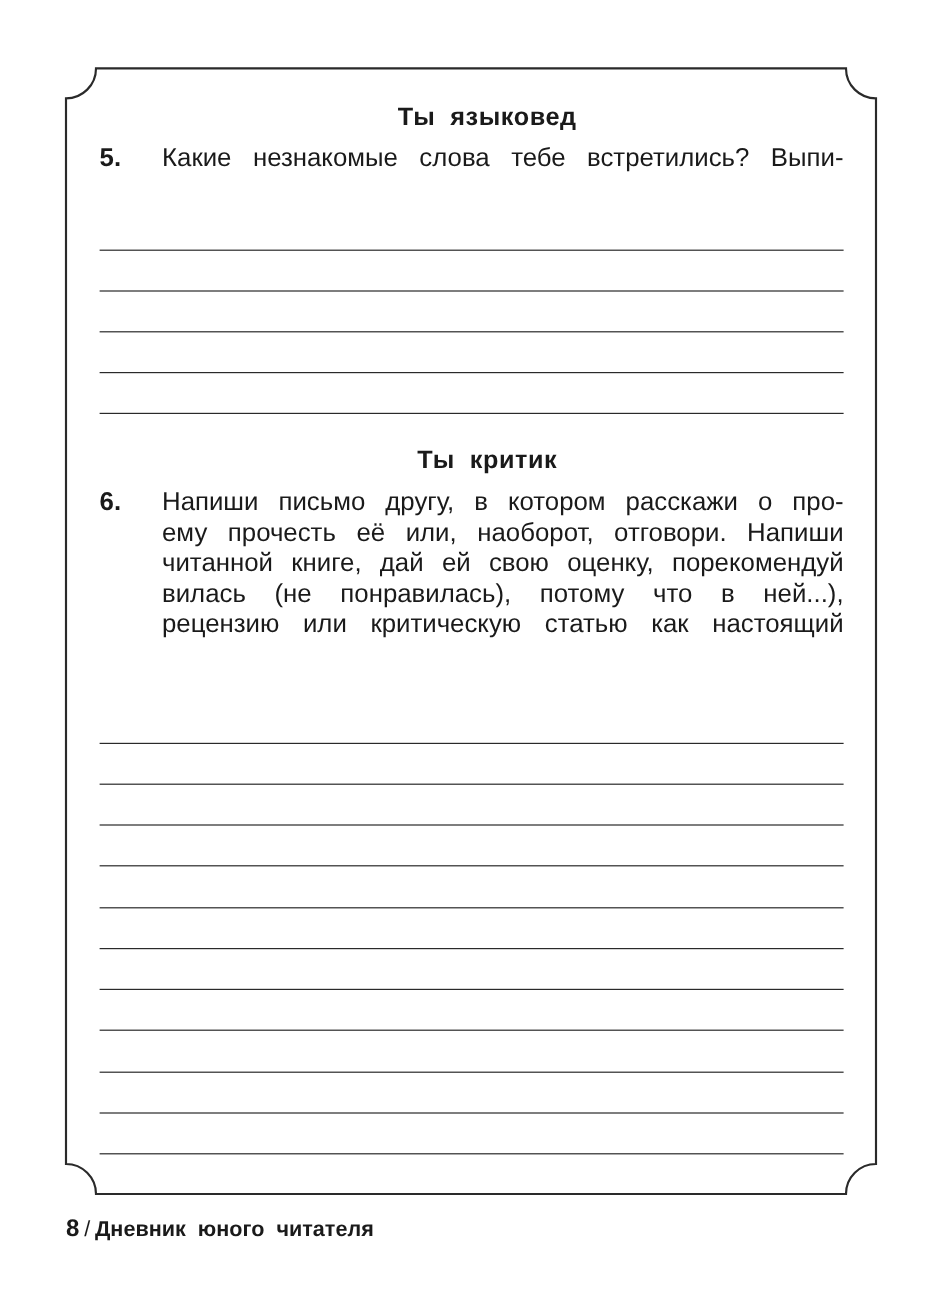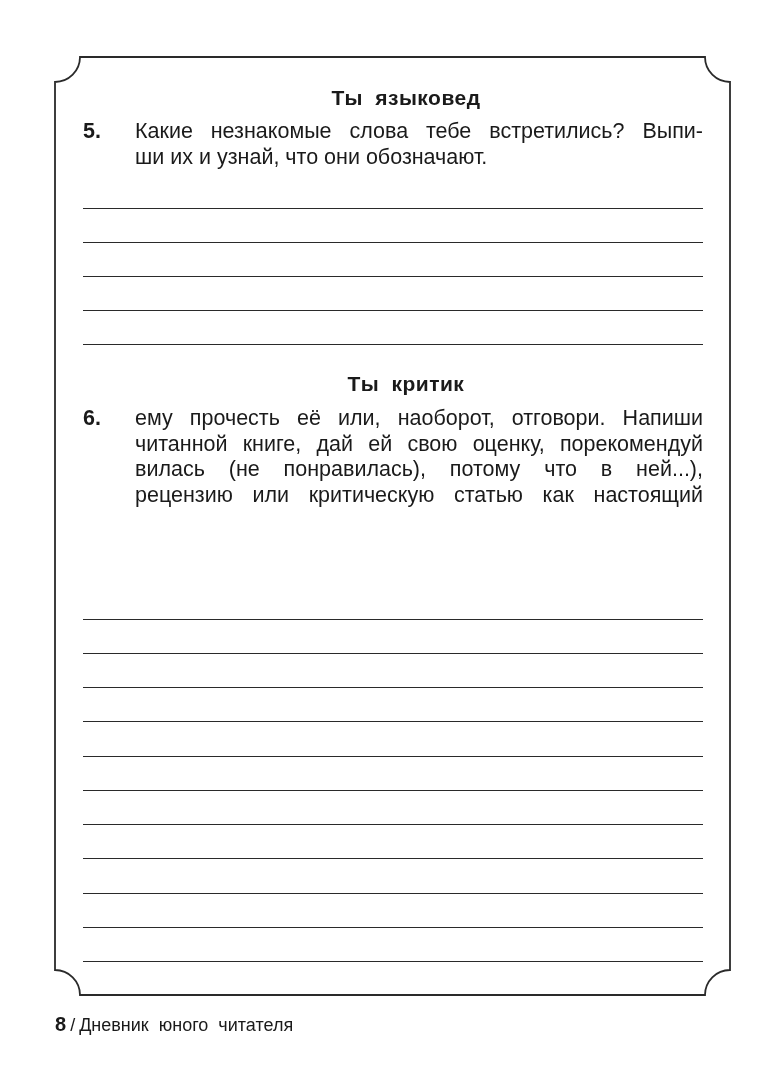--- a/index.html
+++ b/index.html
@@ -10,52 +10,52 @@
              font-weight: bold; font-size: 21px; letter-spacing: 0.5px; word-spacing: 6px; }
   .task { position: absolute; left: 83px; width: 620px; font-size: 21.5px; line-height: 25.5px; }
   .task .num { position: absolute; left: 0; top: 0; font-weight: bold; }
   .task .text { margin-left: 52px; display: block; text-align: justify; }
   .task .text span { display: block; white-space: nowrap; text-align-last: justify; }
   .task .text span.last { text-align-last: left; }
   .line { position: absolute; left: 83px; width: 620px; height: 0; border-top: 1.6px solid #2a2a2a; }
   .footer { position: absolute; left: 55px; top: 1013px; font-size: 18px; }
   .footer .pnum { font-weight: bold; font-size: 20px; }
   .footer .slash { margin: 0 4px; }
-  .footer .title { word-spacing: 5px; }
+  .footer .title { word-spacing: 5px; font-weight: bold; }
 </style>
 </head>
 <body>
 
 <svg class="frame" viewBox="0 0 776 1080" xmlns="http://www.w3.org/2000/svg">
   <path d="M 80 57 L 705 57 A 25 25 0 0 0 730 82 L 730 970 A 25 25 0 0 0 705 995 L 80 995 A 25 25 0 0 0 55 970 L 55 82 A 25 25 0 0 0 80 57 Z" fill="none" stroke="#2a2a2a" stroke-width="1.8"></path>
 </svg>
 
 <div class="heading" style="top:86px;">Ты  языковед</div>
 
 <div class="task" style="top:119px;">
   <span class="num">5.</span>
   <div class="text">
     <span>Какие незнакомые слова тебе встретились? Выпи-</span>
-    <span class="last">ши их и узнай, что они обозначают.</span>
   </div>
 </div>
 
 <div>
   <div class="line" style="top:208px;"></div>
   <div class="line" style="top:242px;"></div>
   <div class="line" style="top:276px;"></div>
   <div class="line" style="top:310px;"></div>
   <div class="line" style="top:344px;"></div>
 </div>
 
 <div class="heading" style="top:372px;">Ты  критик</div>
 
 <div class="task" style="top:406px;">
   <span class="num">6.</span>
   <div class="text">
+    <span>Напиши письмо другу, в котором расскажи о про-</span>
     <span>ему прочесть её или, наоборот, отговори. Напиши</span>
     <span>читанной книге, дай ей свою оценку, порекомендуй</span>
     <span>вилась (не понравилась), потому что в ней...),</span>
     <span>рецензию или критическую статью как настоящий</span>
   </div>
 </div>
 
 <div>
   <div class="line" style="top:619px;"></div>
   <div class="line" style="top:653px;"></div>

